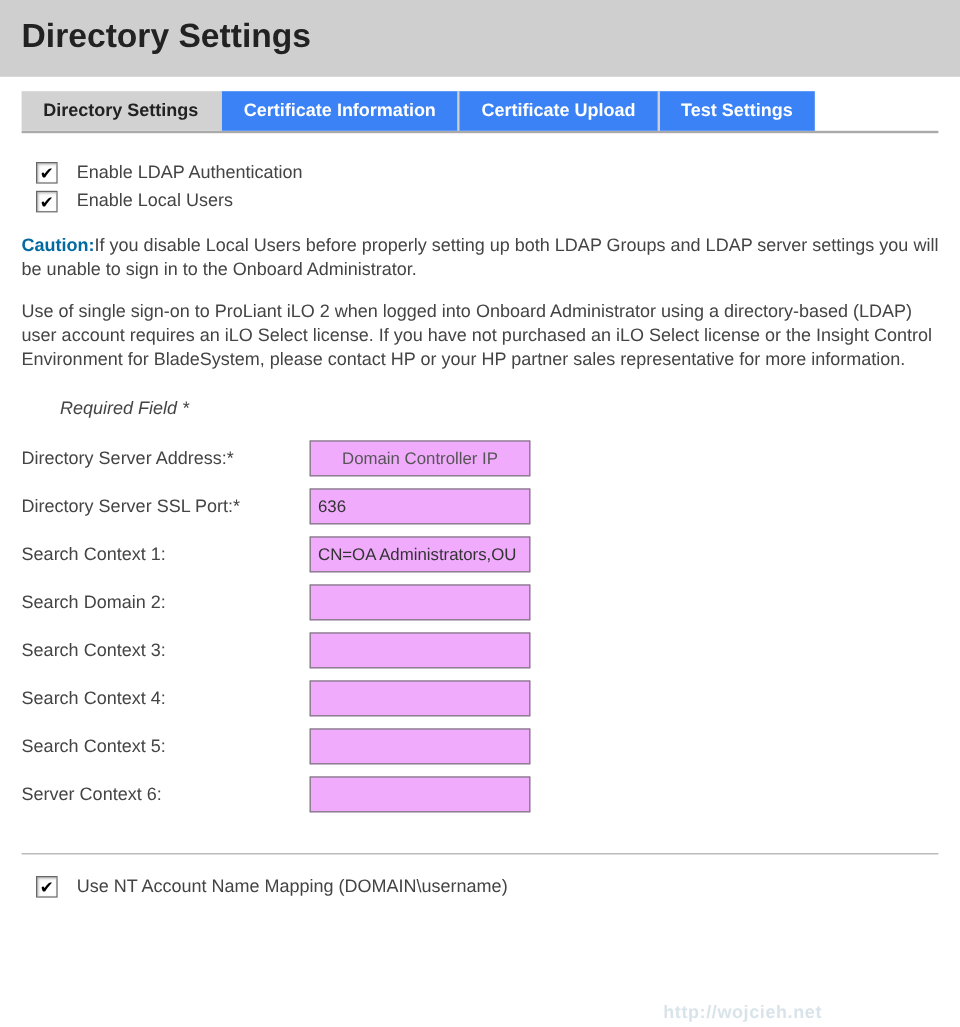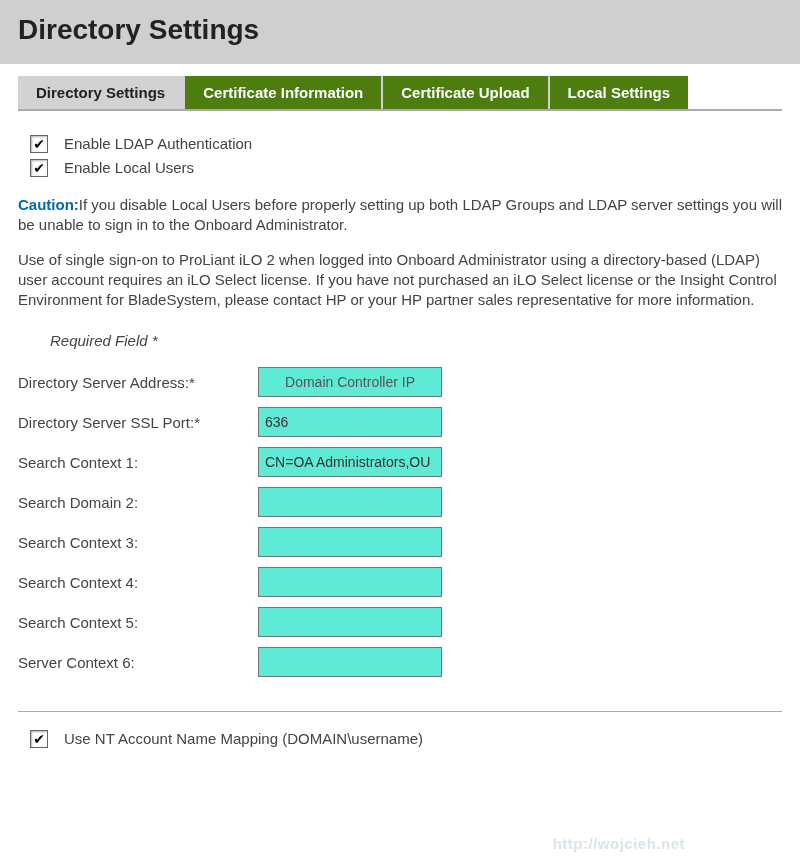--- a/index.html
+++ b/index.html
@@ -33,21 +33,21 @@
   .tab {
     padding: 8px 18px;
     font-size: 15px;
     font-weight: bold;
     cursor: pointer;
     border-right: 2px solid #d0d0d0;
     white-space: nowrap;
   }
   .tab:last-child { border-right: none; }
   .tab-inactive {
-    background: #4d7c0f;
+    background: #3b82f6;
     color: #fff;
   }
   .tab-active {
     background: #d2d2d2;
     color: #222;
   }
   .form-area {
     padding: 18px 0 0 0;
     font-size: 15px;
     color: #444;
@@ -102,21 +102,21 @@
   .field-label {
     width: 240px;
     flex: 0 0 240px;
   }
   .text-input {
     width: 170px;
     height: 24px;
     border: 1px solid #777;
     font-size: 14px;
     padding: 2px 6px;
-    background: #5eead4;
+    background: #f0abfc;
     color: #333;
     font-family: Arial, Helvetica, sans-serif;
   }
   .text-input.centered {
     text-align: center;
     color: #555;
   }
   .divider {
     border: none;
     border-top: 1px solid #aaa;
@@ -147,21 +147,21 @@
   <div class="header-bar">
     <div class="header-title">Directory Settings</div>
   </div>
 
   <div class="content">
 
     <div class="tabs">
       <div class="tab tab-active">Directory Settings</div>
       <div class="tab tab-inactive">Certificate Information</div>
       <div class="tab tab-inactive">Certificate Upload</div>
-      <div class="tab tab-inactive">Local Settings</div>
+      <div class="tab tab-inactive">Test Settings</div>
     </div>
 
     <div class="form-area">
 
       <div class="checkbox-row">
         <div class="fake-checkbox checked"></div>
         <span>Enable LDAP Authentication</span>
       </div>
 
       <div class="checkbox-row">

